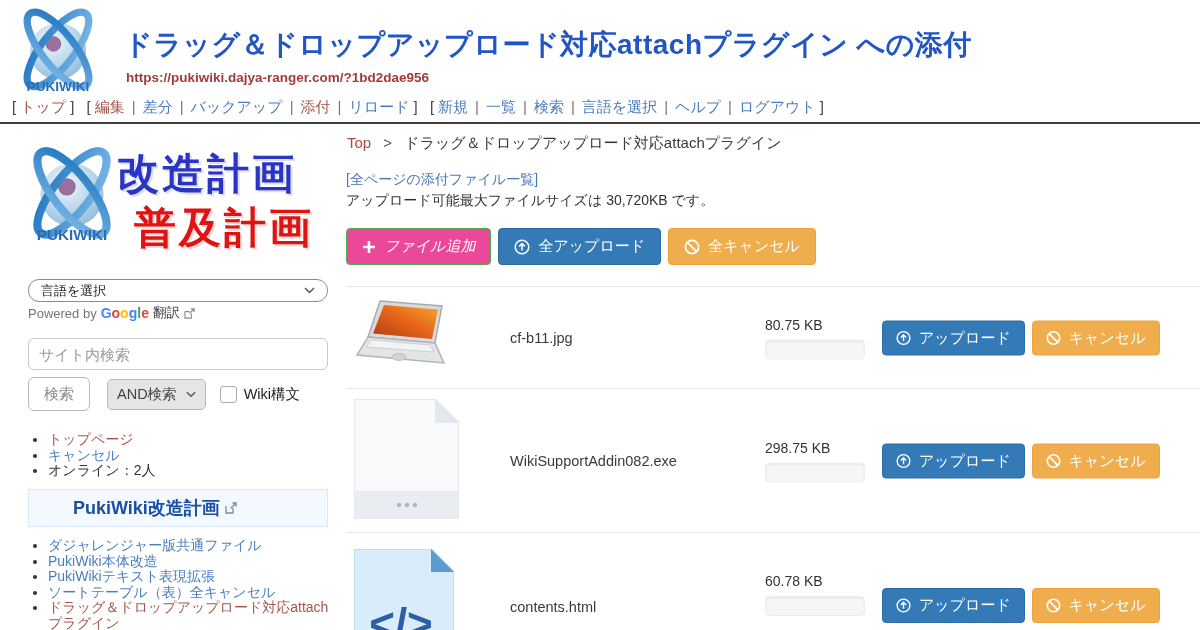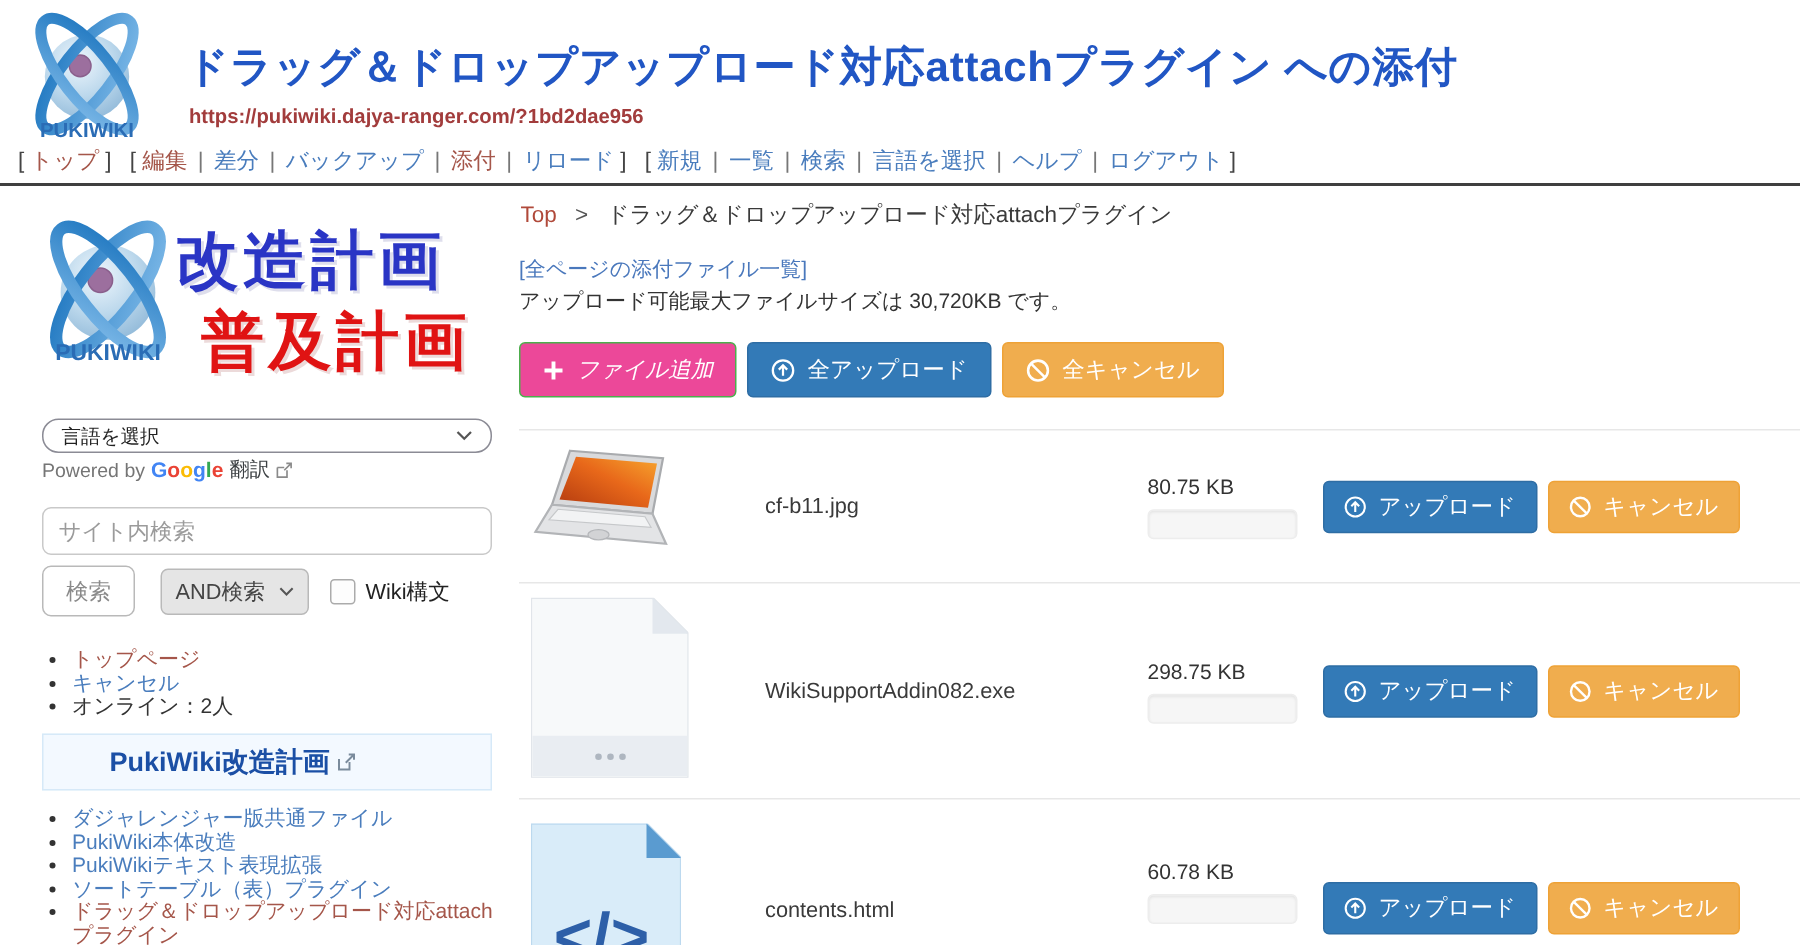--- a/index.html
+++ b/index.html
@@ -193,21 +193,21 @@
     <svg width="12" height="12" viewBox="0 0 12 12">
       <path d="M1 4 v7 h7 v-5" fill="none" stroke="#7a8b9c" stroke-width="1.3"></path>
       <path d="M5.5 6.5 L11 1 M7.5 1 H11 V4.5" fill="none" stroke="#7a8b9c" stroke-width="1.3"></path>
     </svg>
   </div>
 
   <ul class="side-list list-bottom">
     <li><a class="lnk-blue">ダジャレンジャー版共通ファイル</a></li>
     <li><a class="lnk-blue">PukiWiki本体改造</a></li>
     <li><a class="lnk-blue">PukiWikiテキスト表現拡張</a></li>
-    <li><a class="lnk-blue">ソートテーブル（表）プラグイン</a></li>
+    <li><a class="lnk-blue">ソートテーブル（表）全キャンセル</a></li>
     <li><a class="lnk-red">ドラッグ＆ドロップアップロード対応attachプラグイン</a></li>
 
   </ul>
 
   <div class="breadcrumb">
     <a class="home">Top</a>
     <span class="sep">&gt;</span>
     <span class="cur">ドラッグ＆ドロップアップロード対応attachプラグイン</span>
   </div>
 

